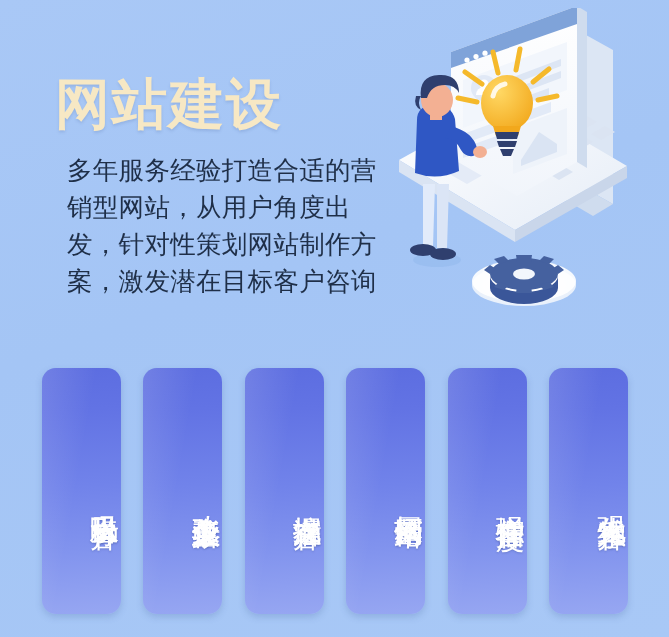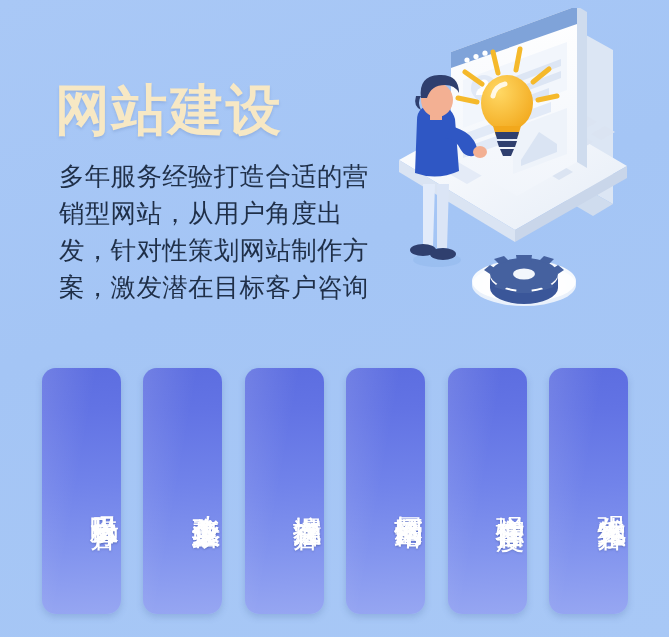--- a/index.html
+++ b/index.html
@@ -18,38 +18,38 @@
     width: 669px;
     height: 637px;
     background: linear-gradient(160deg, #a9c8f6 0%, #a4c5f5 42%, #a8c8f6 100%);
     overflow: hidden;
   }
 
   
   .hero-text {
     position: absolute;
     left: 55px;
-    top: 78px;
+    top: 72px;
     width: 340px;
   }
   .hero-title {
     font-size: 55px;
     line-height: 64px;
     font-weight: bold;
     color: #f7e8c4;
     letter-spacing: 2px;
     margin: 0 0 16px 0;
     text-shadow: 0 2px 3px rgba(60,90,150,0.18);
     white-space: nowrap;
   }
   .hero-body {
     font-size: 25.5px;
     line-height: 37px;
     color: #1f2f48;
-    margin: 4px;
+    margin: 12px;
     letter-spacing: 0.3px;
     width: 322px;
   }
 
   
   .illus {
     position: absolute;
     left: 381px;
     top: 8px;
     width: 286px;

